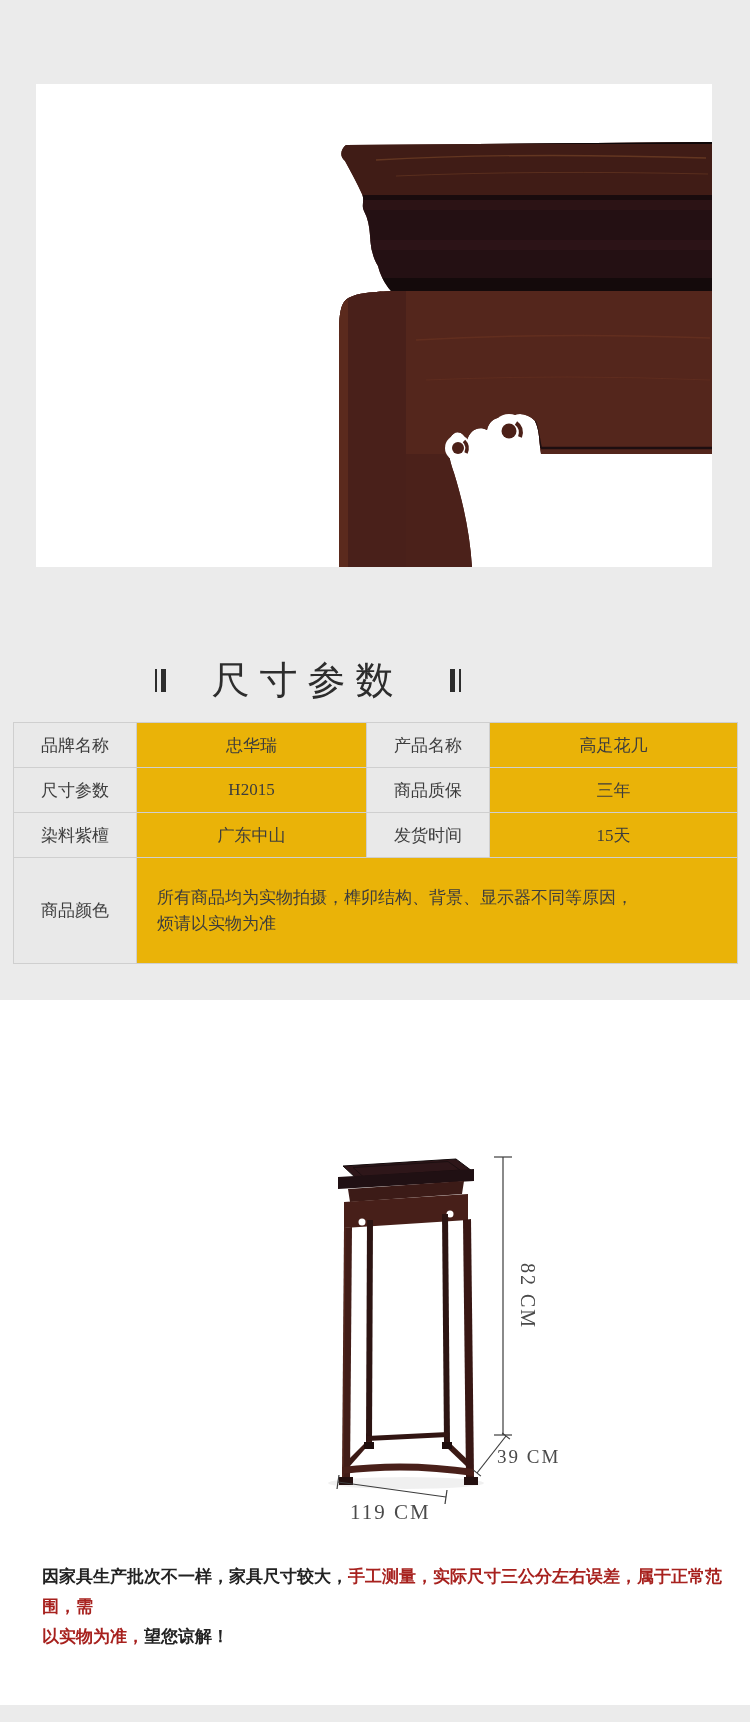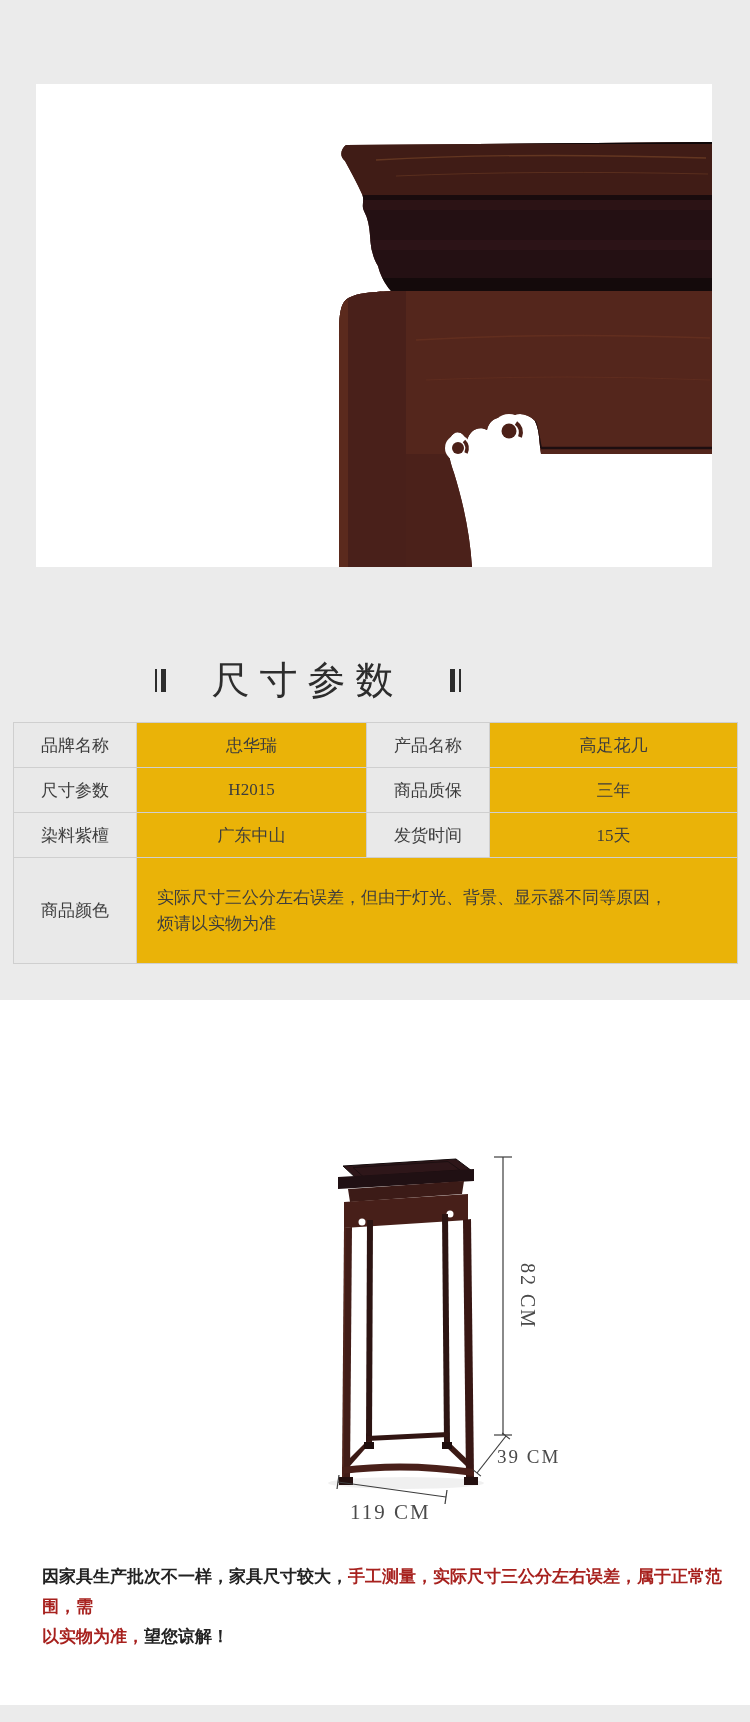--- a/index.html
+++ b/index.html
@@ -136,21 +136,21 @@
     </tr>
     <tr>
       <th>染料紫檀</th>
       <td>广东中山</td>
       <th>发货时间</th>
       <td>15天</td>
     </tr>
     <tr class="tall">
       <th>商品颜色</th>
       <td class="note" colspan="3">
-        <div>实际尺寸三公分左右误差，但由于灯光、背景、显示器不同等原因，</div>
+        <div>所有商品均为实物拍摄，榫卯结构、背景、显示器不同等原因，</div>
         <div>烦请以实物为准</div>
       </td>
     </tr>
   </tbody>
     </table>
 
   <div class="lower-panel"></div>
 
   <svg class="stand-svg" width="360" height="500" viewBox="0 0 360 500">
 

